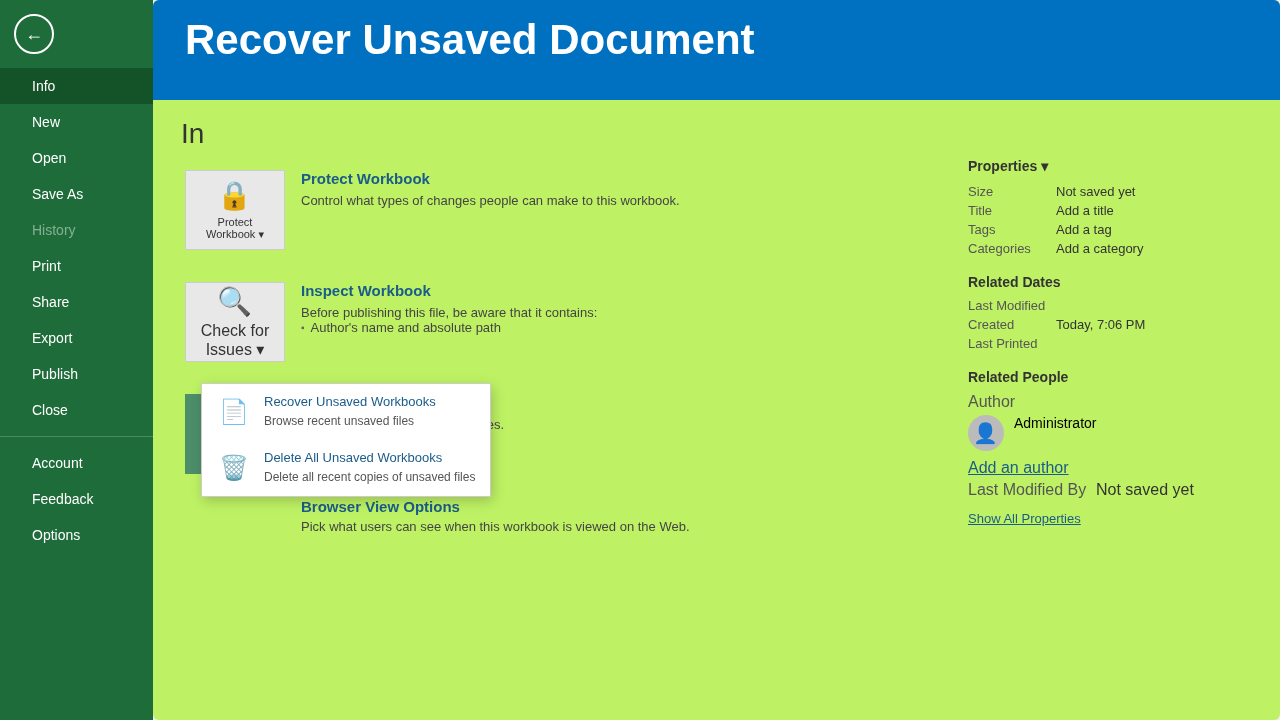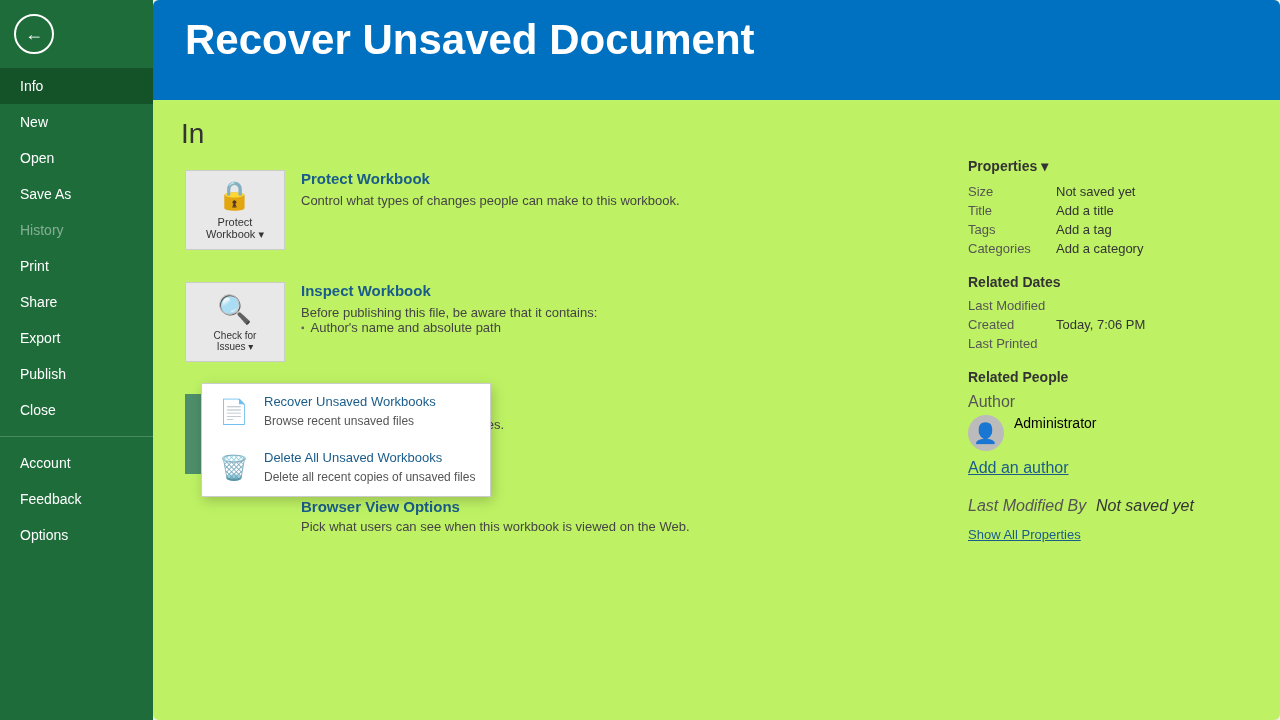--- a/index.html
+++ b/index.html
@@ -19,21 +19,21 @@
       border-radius: 50%;
       border: 2px solid white;
       display: flex; align-items: center; justify-content: center;
       margin: 14px 0 14px 14px;
       cursor: pointer;
       color: white;
       font-size: 18px;
       background: transparent;
     }
     .sidebar-item {
-      padding: 10px 20px;
+      padding: 10px 32px;
       color: white;
       cursor: pointer;
       font-size: 14px;
       font-weight: 400;
     }
     .sidebar-item.active { background: #145228; }
     .sidebar-divider { height: 1px; background: rgba(255,255,255,0.2); margin: 8px 0; }
     .sidebar-item.disabled { color: rgba(255,255,255,0.45); cursor: default; }
 
     
@@ -301,21 +301,21 @@
         </div>
         <div class="card-text">
           <h3>Protect Workbook</h3>
           <p>Control what types of changes people can make to this workbook.</p>
         </div>
       </div>
 
       <div class="card">
         <div class="card-icon-box">
           <div class="icon-svg">🔍</div>
-          <div style="font-size:10px;">Check for<br>Issues ▾</div>
+          <div style="font-size:16px;">Check for<br>Issues ▾</div>
         </div>
         <div class="card-text">
           <h3>Inspect Workbook</h3>
           <p>Before publishing this file, be aware that it contains:</p>
           <ul>
             <li>Author's name and absolute path</li>
           </ul>
         </div>
       </div>
 
@@ -399,21 +399,21 @@
         <div class="prop-row">
           <span class="prop-label">Author</span>
         </div>
         <div class="author-row">
           <div class="avatar">👤</div>
           <div class="author-name">Administrator</div>
         </div>
         <div class="prop-row">
           <span class="prop-value link">Add an author</span>
         </div>
-        <div class="prop-row" style="margin-top:20px;font-style:italic;">
+        <div class="prop-row" style="margin-top:4px;">
           <span class="prop-label" style="width:120px;">Last Modified By</span>
           <span class="prop-value">Not saved yet</span>
         </div>
         <div style="margin-top: 10px;">
           <span class="show-all-link">Show All Properties</span>
         </div>
       </div>
     </div>
   </div>
 </div>

